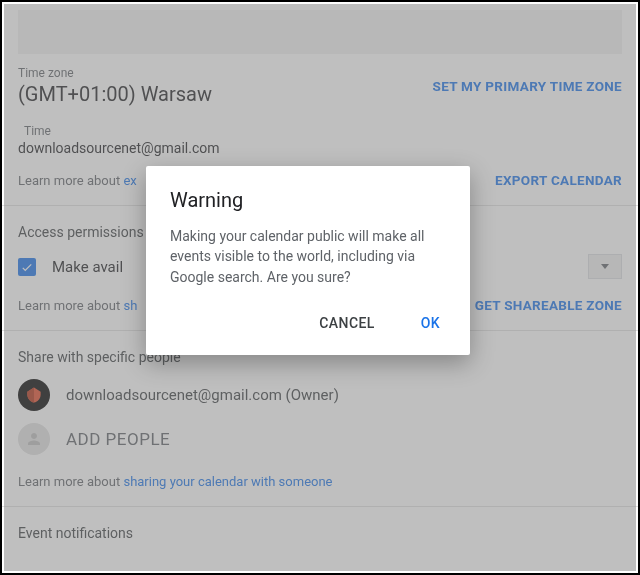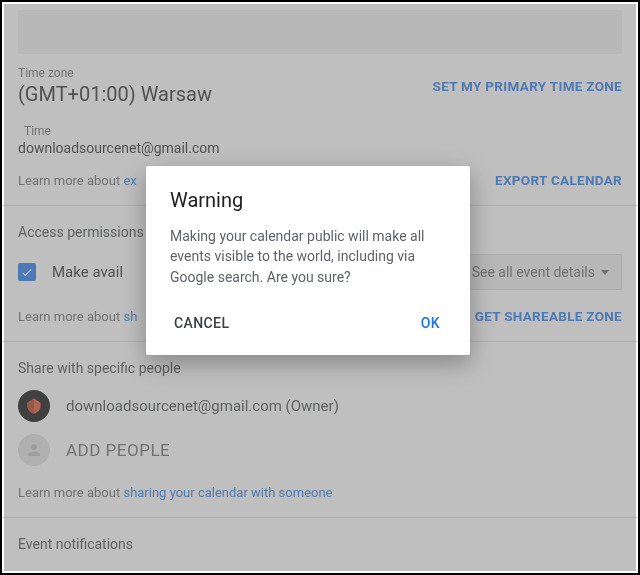--- a/index.html
+++ b/index.html
@@ -111,21 +111,21 @@
       position: absolute;
       left: 144px; top: 164px;
       width: 324px;
       background: #fff;
       border-radius: 2px;
       box-shadow: 0 8px 24px rgba(0,0,0,0.3);
       padding: 22px 24px 12px 24px;
     }
     .dlg-title { font-size: 20px; color: #202124; margin-bottom: 14px; }
     .dlg-body { font-size: 14px; color: #5f6368; line-height: 1.45; margin-bottom: 18px; }
-    .dlg-actions { display: flex; justify-content: space-between; gap: 38px; padding: 4px 2px 6px 0;}
+    .dlg-actions { display: flex; justify-content: flex-end; gap: 38px; padding: 4px 2px 6px 0;}
     .dlg-btn { font-size: 14px; font-weight: 500; letter-spacing: 0.4px; cursor: pointer; padding: 6px 4px;}
     .dlg-cancel { color: #3c4043; }
     .dlg-ok { color: #1a73e8; }
     .learn-row { display:flex; justify-content:space-between; align-items:center; margin-top: 6px;}
   </style>
 </head>
 <body>
 
 <div class="page">
 
@@ -153,21 +153,20 @@
     <div class="checkbox-row">
       <div class="checkbox-left">
         <div class="checkbox">
           <svg class="check-svg" viewBox="0 0 24 24">
               <path d="M9 16.2l-3.5-3.5L4 14.2 9 19.2l11-11-1.4-1.4z"></path>
             </svg>
         </div>
         <span class="cb-label">Make avail</span>
       </div>
       <div class="select-box">
-        <span>See all event details</span>
         <span class="chev"></span>
       </div>
     </div>
     <div class="learn-row">
       <div>
         <span class="muted-text">Learn more about </span><span class="link-inline">sh</span>
       </div>
       <div class="blue-action-strong">GET SHAREABLE ZONE</div>
     </div>
   </div>

